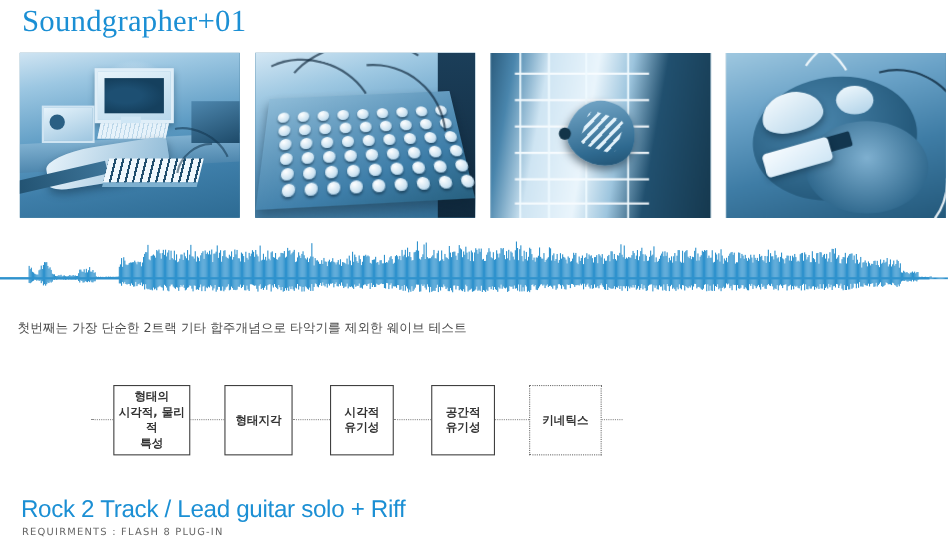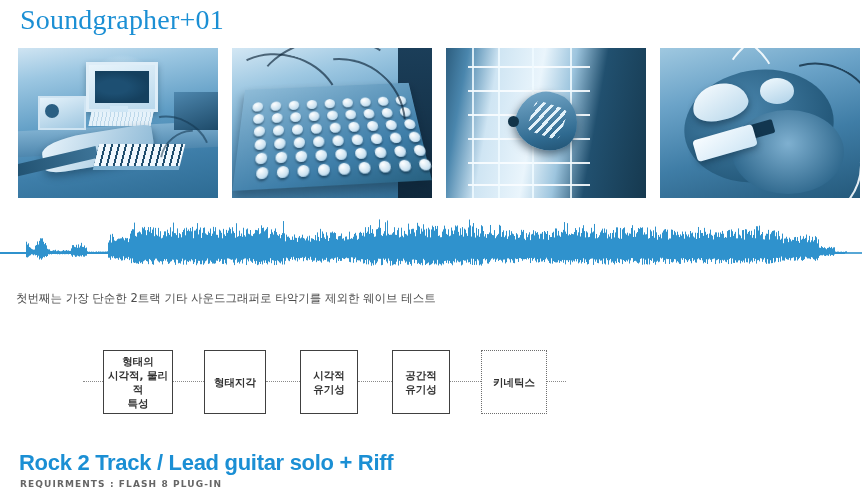--- a/index.html
+++ b/index.html
@@ -285,33 +285,33 @@
     z-index: 1;
   }
 
   
   #footer-title {
     position: absolute;
     left: 19px;
     top: 450px;
     font-family: "Liberation Sans", sans-serif;
     font-size: 22px;
-    font-weight: bold;
+    font-weight: normal;
     color: #1b8fd4;
     letter-spacing: -0.3px;
     white-space: nowrap;
     text-align: right;
   }
   #footer-sub {
     position: absolute;
     left: 20px;
     top: 479px;
     font-family: "DejaVu Sans", sans-serif;
     font-size: 9px;
-    font-weight: bold;
+    font-weight: normal;
     letter-spacing: 1.1px;
     color: #666666;
     white-space: nowrap;
   }
 </style>
 </head>
 <body>
 
 <div id="page-title">Soundgrapher+01</div>
 
@@ -1298,21 +1298,21 @@
         <rect x="858" y="37.2" width="1" height="1.6" fill="#2f92cd"></rect>
         <rect x="859" y="37.2" width="1" height="1.6" fill="#2f92cd"></rect>
         <rect x="860" y="37.2" width="1" height="1.6" fill="#2f92cd"></rect>
         <rect x="861" y="37.2" width="1" height="1.6" fill="#2f92cd"></rect>
         <rect x="0" y="37" width="845" height="2" fill="#2f92cd"></rect>
       </g>
   </svg>
 </div>
 
 <div id="description">
-  <div>첫번째는 가장 단순한 2트랙 기타 사운드그래퍼로 타악기를 제외한 웨이브 테스트</div>
+  <div>첫번째는 가장 단순한 2트랙 기타 합주개념으로 타악기를 제외한 웨이브 테스트</div>
 </div>
 
 <div id="flow">
     <div class="flow-line" style="left: 83px; width: 20px; border-top-color: rgb(138, 138, 138);"></div>
     <div class="flow-line" style="left: 173px; width: 31px; border-top-color: rgb(138, 138, 138);"></div>
     <div class="flow-line" style="left: 266px; width: 34px; border-top-color: rgb(138, 138, 138);"></div>
     <div class="flow-line" style="left: 358px; width: 34px; border-top-color: rgb(138, 138, 138);"></div>
     <div class="flow-line" style="left: 450px; width: 31px; border-top-color: rgb(138, 138, 138);"></div>
     <div class="flow-line" style="left: 547px; width: 19px; border-top-color: rgb(138, 138, 138);"></div>
     <div class="flow-box" style="left: 103px; width: 70px;">

